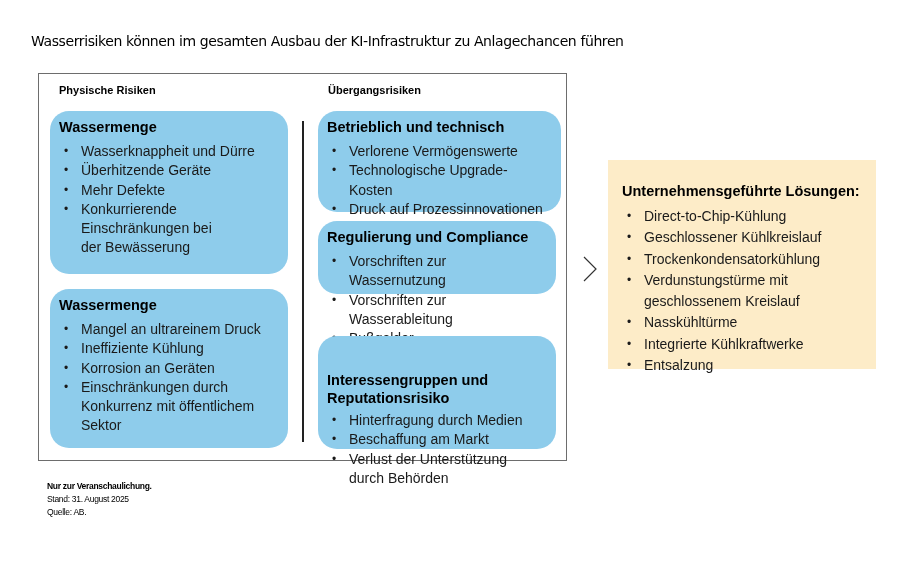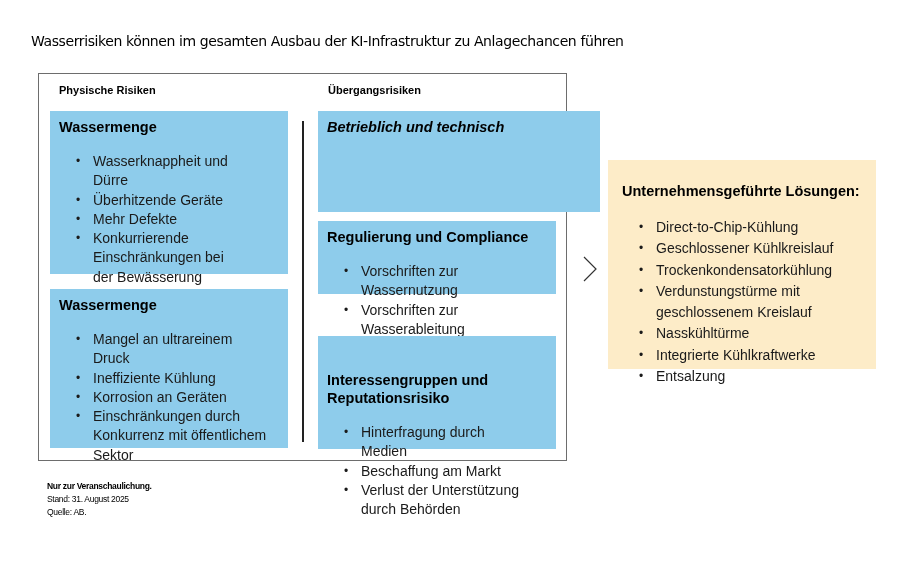--- a/index.html
+++ b/index.html
@@ -18,25 +18,26 @@
   }
   .col-head {
     position: absolute; font-weight: bold; font-size: 11px; color: #000;
   }
   .divider {
     position: absolute; left: 302px; top: 121px; width: 1.5px; height: 321px; background: #222;
   }
   .box {
     position: absolute; background: #8ecceb; box-sizing: border-box;
     padding: 7px 8px 0 9px;
+    border-radius: 19px;
   }
   .box h3 {
     margin: 0 0 6px 0; font-size: 14.5px; font-weight: bold; color: #000; line-height: 18px;
   }
-  ul { list-style: none; margin: 16px; padding: 0; }
+  ul { list-style: none; margin: 4px; padding: 0; }
   li {
     position: relative; padding-left: 18px; font-size: 14px; line-height: 19.3px; color: #1a1a1a;
   }
   li::before {
     content: "•"; position: absolute; left: 1px; top: 0; font-size: 12px;
   }
   .sol {
     position: absolute; left: 608px; top: 160px; width: 268px; height: 209px;
     background: #fdecc8; box-sizing: border-box; padding: 10px 6px 0 14px;
   }
@@ -70,22 +71,27 @@
 <div class="box" style="left:50px; top:289px; width:238px; height:159px;">
   <h3>Wassermenge</h3>
   <ul>
     <li>Mangel an ultrareinem Druck</li>
     <li>Ineffiziente Kühlung</li>
     <li>Korrosion an Geräten</li>
     <li style="width:190px;">Einschränkungen durch Konkurrenz mit öffentlichem Sektor</li>
   </ul>
 </div>
 
-<div class="box" style="left:318px; top:111px; width:282px; height:101px;font-style:italic;">
+<div class="box" style="left:318px; top:111px; width:243px; height:101px;">
   <h3>Betrieblich und technisch</h3>
+  <ul>
+    <li>Verlorene Vermögenswerte</li>
+    <li>Technologische Upgrade-Kosten</li>
+    <li>Druck auf Prozessinnovationen</li>
+  </ul>
 </div>
 
 <div class="box" style="left:318px; top:221px; width:238px; height:73px;">
   <h3>Regulierung und Compliance</h3>
   <ul>
     <li>Vorschriften zur Wassernutzung</li>
     <li>Vorschriften zur Wasserableitung</li>
     <li>Bußgelder</li>
   </ul>
 </div>

